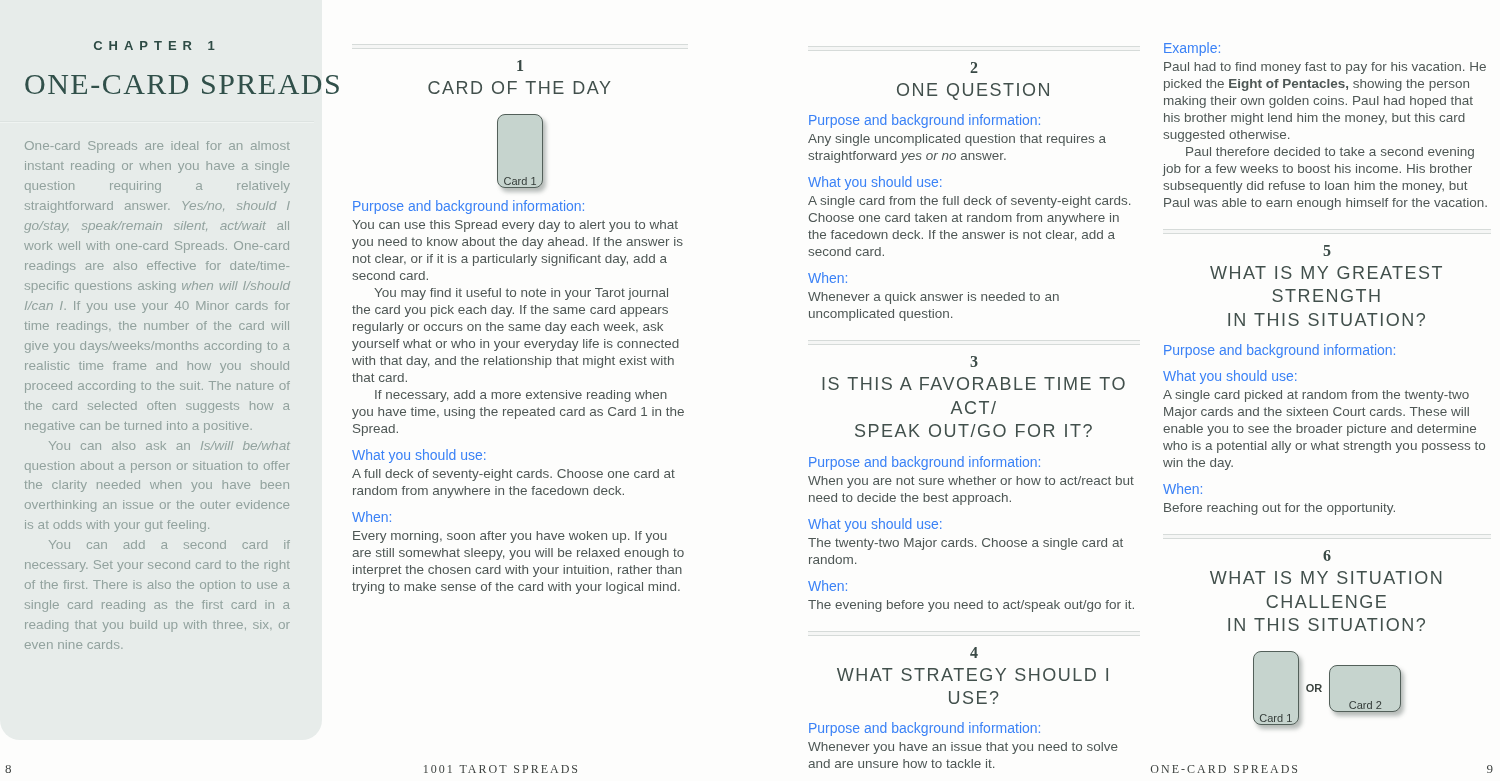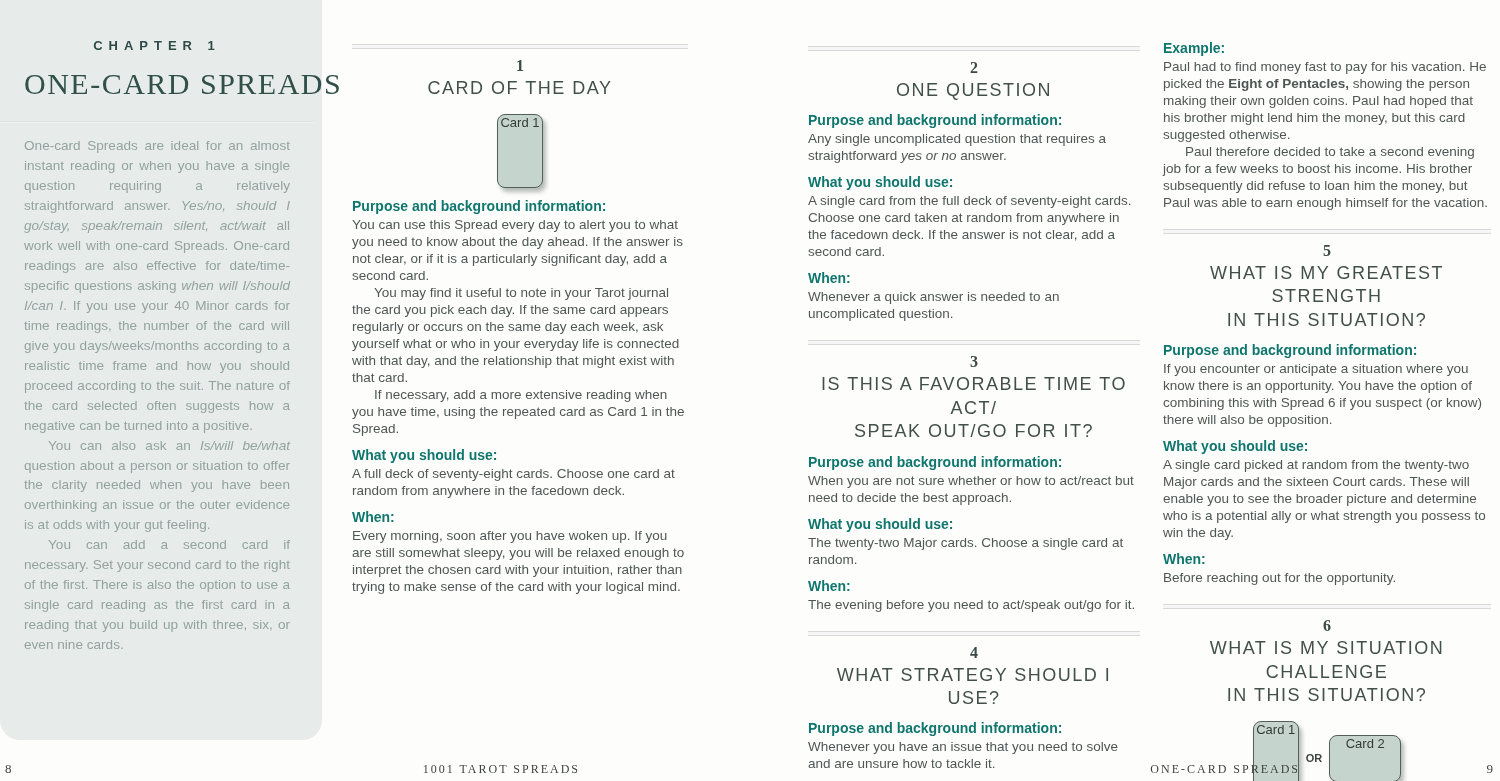--- a/index.html
+++ b/index.html
@@ -56,39 +56,39 @@
     text-align:center; font-family:"Liberation Serif", serif;
     font-weight:700; font-size:16px; color:#3a4a46; margin-top:4px;
   }
   .sp-title {
     text-align:center; font-family:Liberation Sans, sans-serif;
     font-size:18px; letter-spacing:1.5px; line-height:1.3;
     color:#42504c; margin-top:2px; margin-bottom:4px;
   }
 
   .lbl {
-    font-size:14px; font-weight:bold; color:#0f766e;
+    font-size:14px; font-weight:normal; color:#3b82f6;
     margin-top:10px; margin-bottom:2px;
   }
   .txt p { font-size:13.5px; line-height:1.26; color:#4e5755; }
   .txt p.indent { text-indent:22px; }
 
   .seg-i { font-style:italic; }
   .seg-b { font-weight:bold; }
 
   
   .card-row {
     display:flex; align-items:center; justify-content:center;
     margin:14px 0 10px 0;
   }
   .tarot-card {
     background:#c6d4ce; border:1.5px solid #53605a; border-radius:8px;
     box-shadow:3px 4px 4px rgba(96,106,101,0.45);
-    display:flex; align-items:flex-start; justify-content:center;
-    font-size:13px; color:#343c39;
+    display:flex; align-items:flex-end; justify-content:center;
+    font-size:11px; color:#343c39;
   }
   .tarot-card.portrait  { width:46px; height:74px; }
   .tarot-card.landscape { width:72px; height:47px; }
   .or-label { font-size:11px; font-weight:bold; color:#3b433f; margin:0 7px; }
 
   
   .footer-num {
     position:absolute; bottom:4px;
     font-family:"Liberation Serif", serif; font-size:13px; color:#3d413f;
   }
@@ -222,23 +222,20 @@
 
   <div>
     <div class="rule spaced"></div>
     <div class="sp-num">5</div>
     <div class="sp-title">
       <div>WHAT IS MY GREATEST STRENGTH</div>
       <div>IN THIS SITUATION?</div>
     </div>
 
     <div class="lbl">Purpose and background information:</div>
-    <div class="txt">
-        <p><span>If you encounter or anticipate a situation where you know there is an opportunity. You have the option of combining this with Spread 6 if you suspect (or know) there will also be opposition.</span></p>
-      </div>
 
     <div class="lbl">What you should use:</div>
     <div class="txt">
         <p><span>A single card picked at random from the twenty-two Major cards and the sixteen Court cards. These will enable you to see the broader picture and determine who is a potential ally or what strength you possess to win the day.</span></p>
       </div>
 
     <div class="lbl">When:</div>
     <div class="txt">
         <p><span>Before reaching out for the opportunity.</span></p>
       </div>

